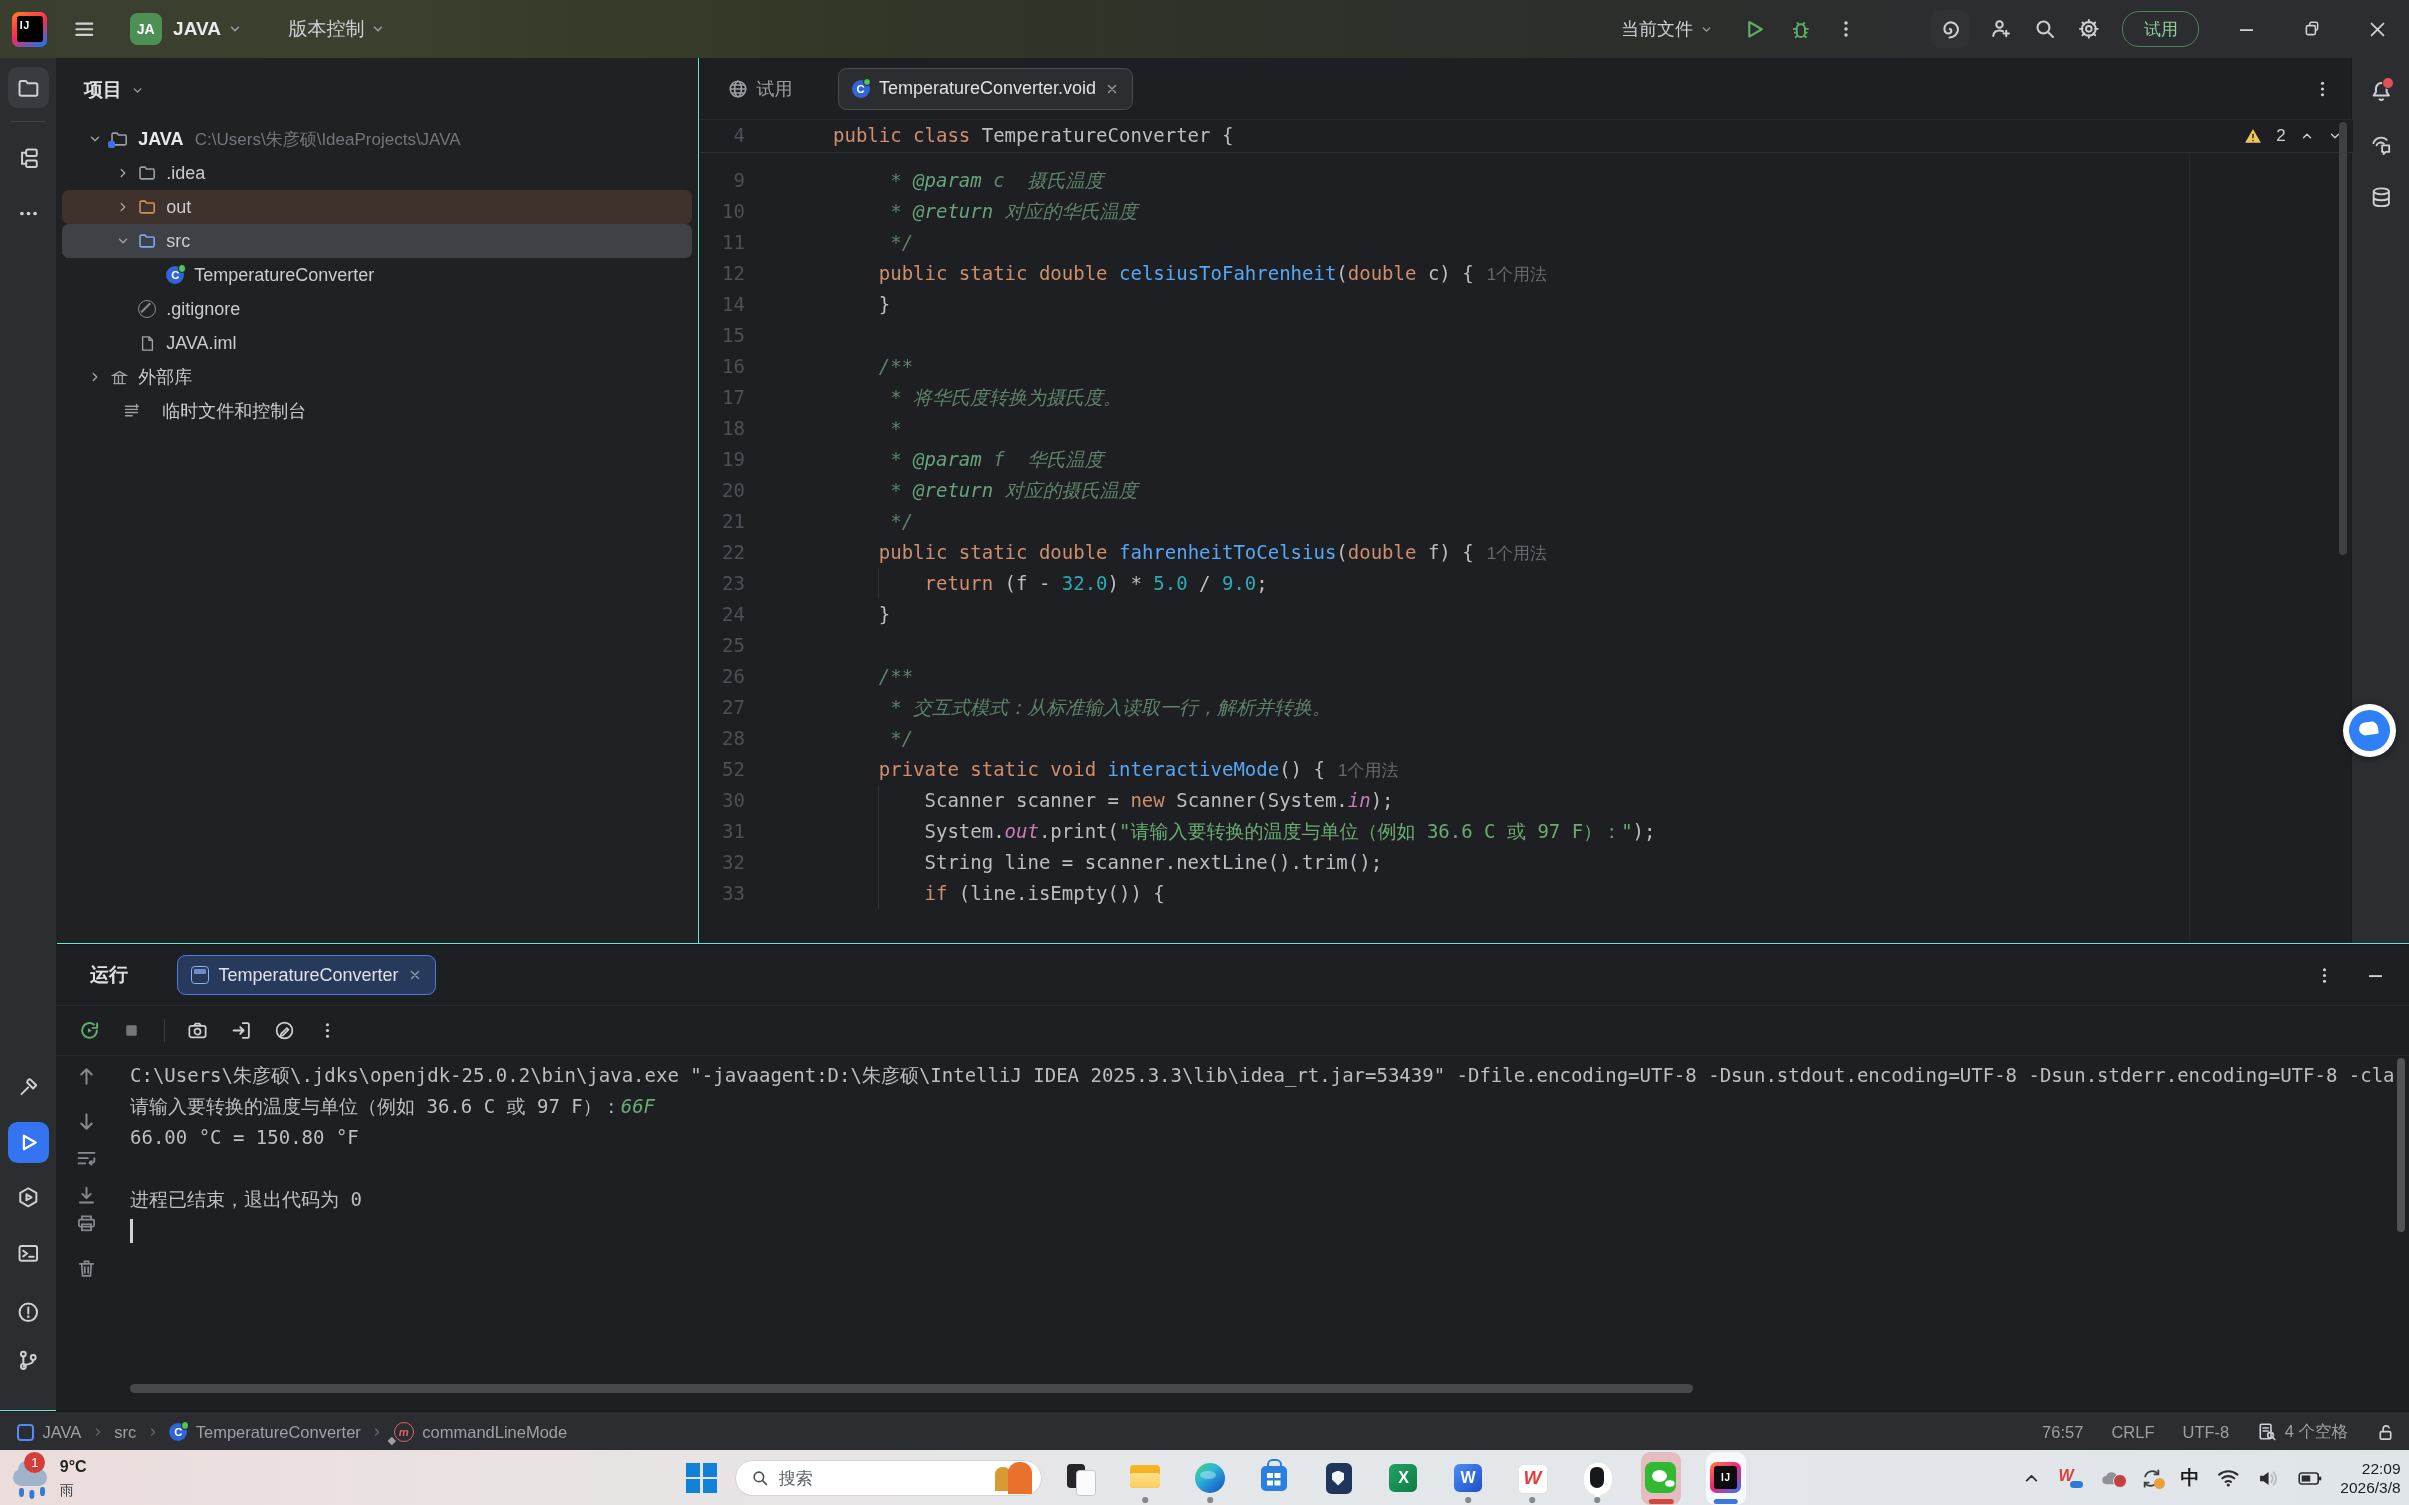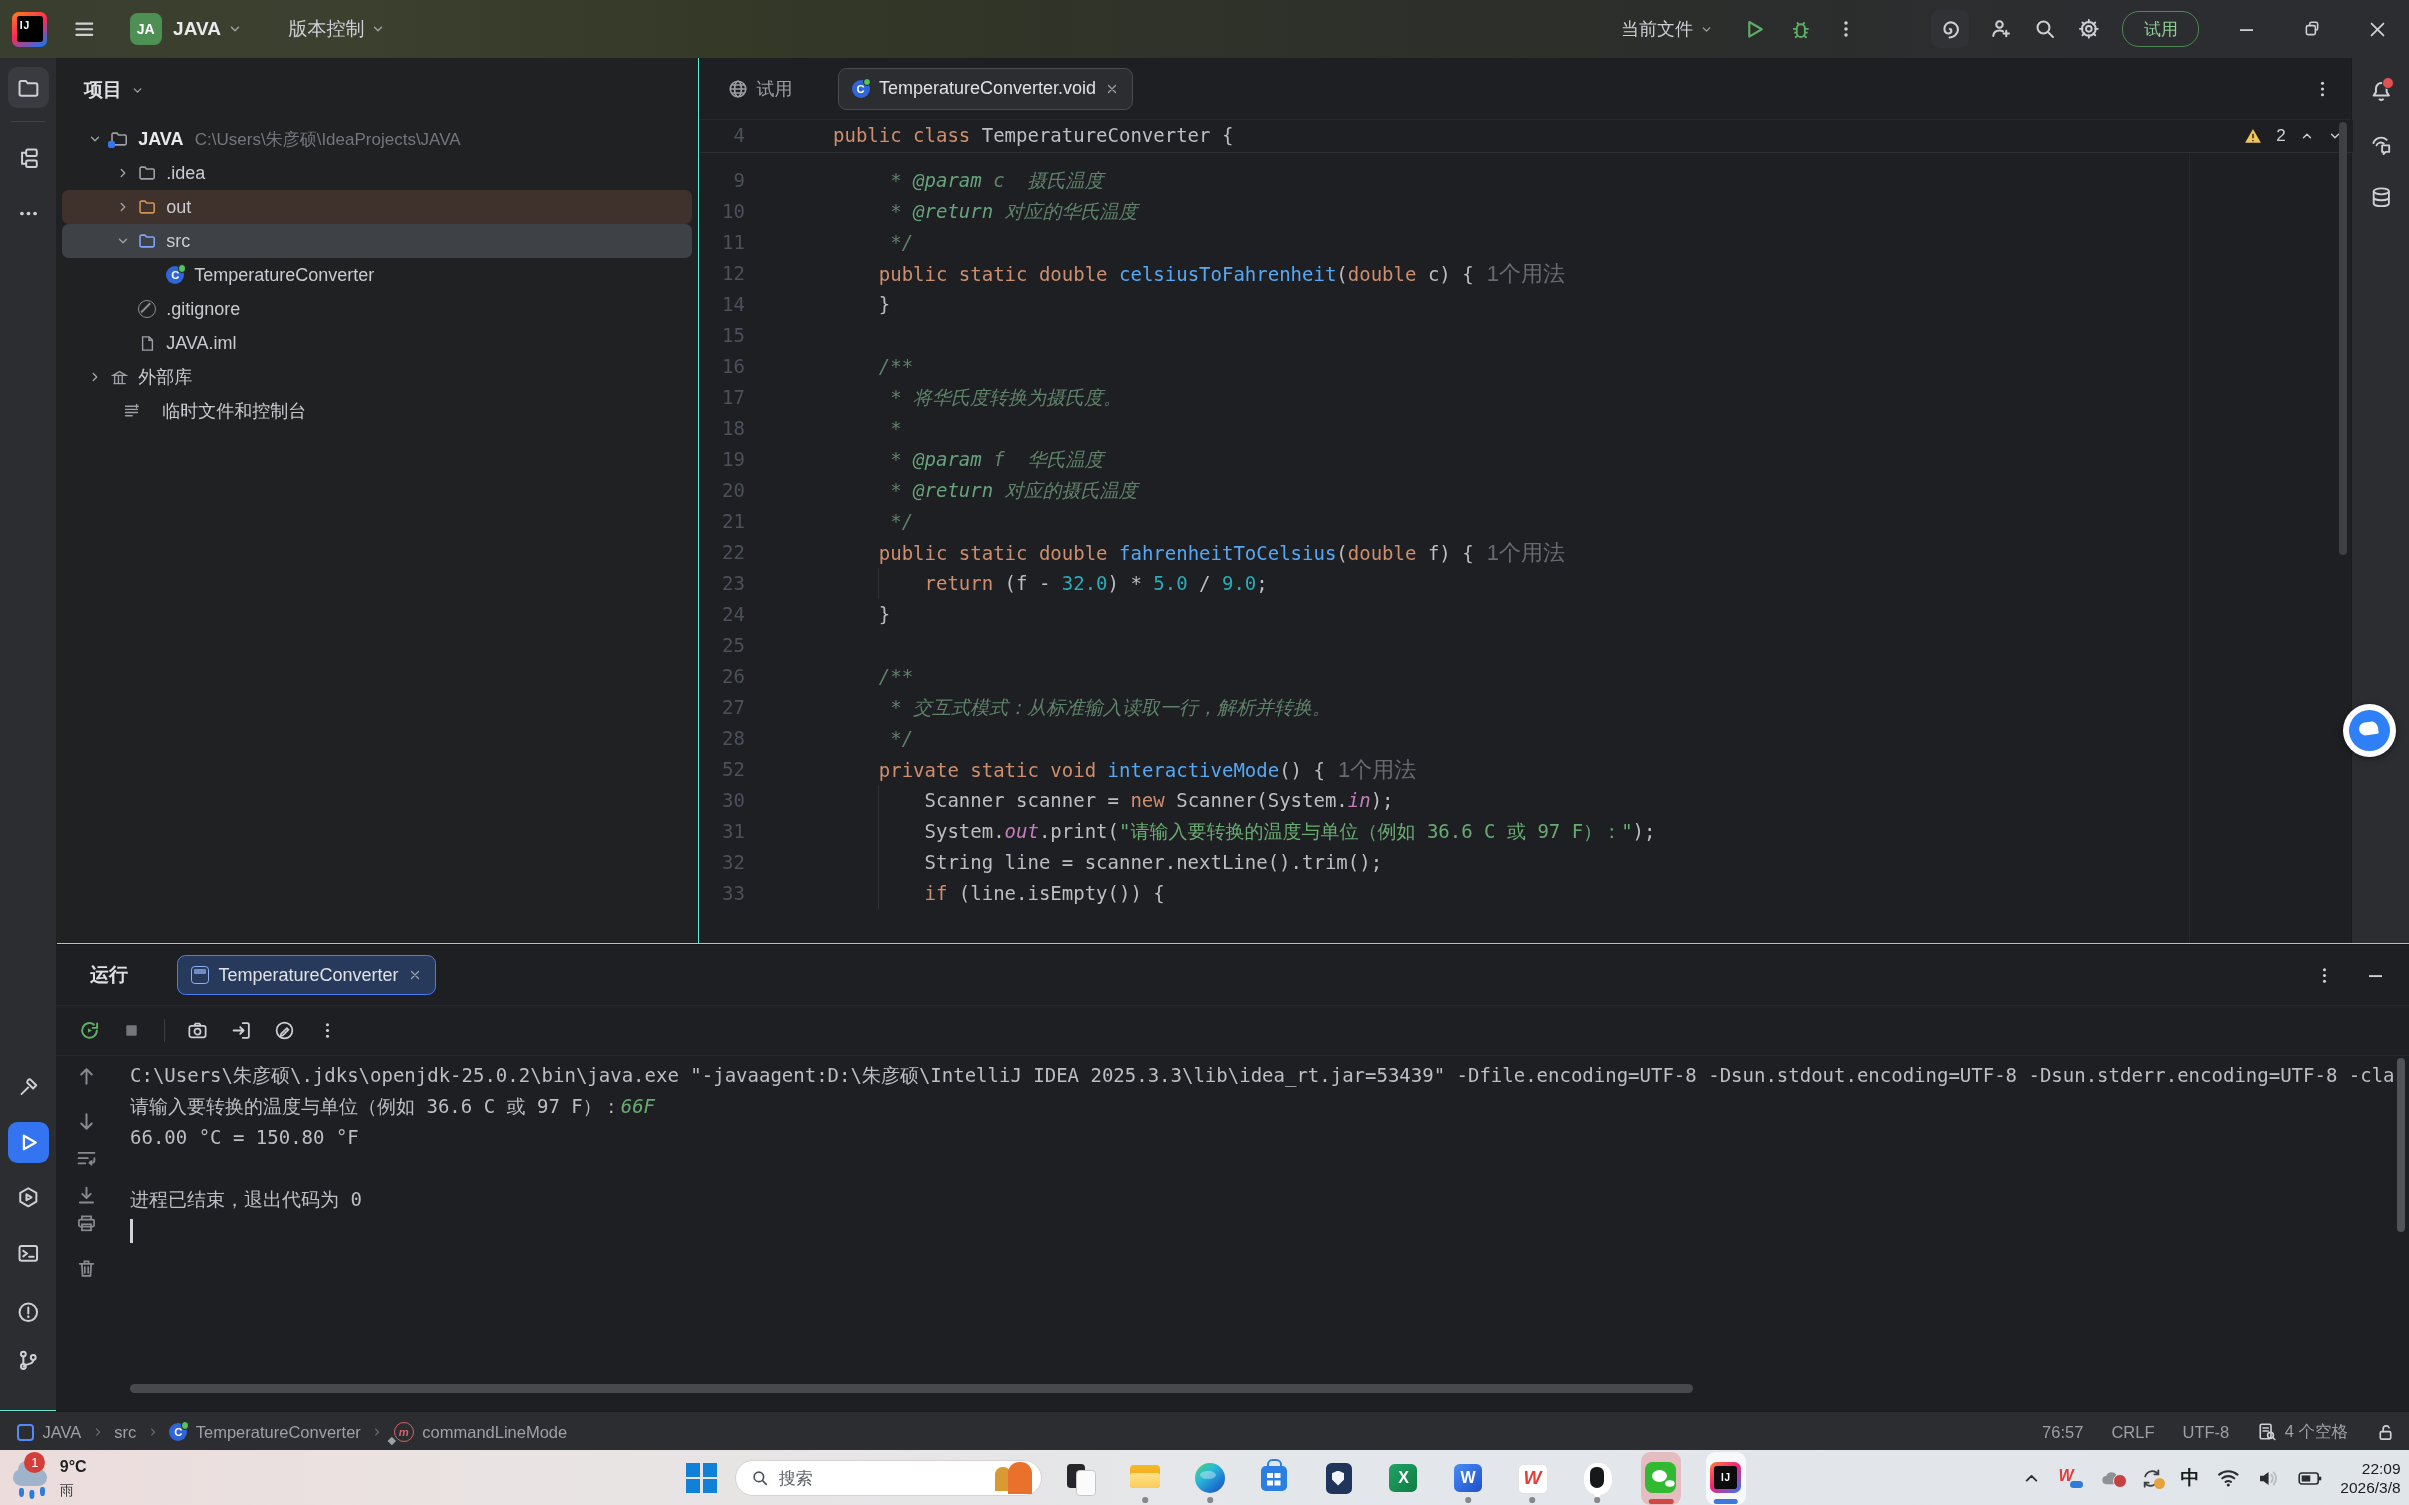--- a/index.html
+++ b/index.html
@@ -72,21 +72,21 @@
   .etab .close{color:#9da0a6}
   .tab-kebab{position:absolute;right:21px;top:50%;transform:translateY(-50%);color:#ced0d6}
   .sticky{height:32px;position:relative;border-bottom:0.9px solid #2d2f33;background:#1e1f22;z-index:3}
   .code-scroll{position:absolute;top:94px;left:0;right:0;bottom:0;overflow:hidden}
   .code-row{height:31px;position:relative;white-space:pre;font-family:"DejaVu Sans Mono",monospace;font-size:19px;line-height:31px}
   .code-row.clip{height:13px;overflow:hidden}
   .code-row.clip .inner{position:relative;top:-18px;display:block}
   .ln{position:absolute;left:0;top:0;width:45px;text-align:right;color:#4b5059}
   .ct{position:absolute;left:133px;top:0}
   .guide{position:absolute;left:178px;top:0;bottom:0;width:0.9px;background:#2f3237}
-  .inlay{color:#666a71;font-family:"Liberation Sans",sans-serif;font-size:22px;margin-left:13px}
+  .inlay{color:#666a71;font-family:"Liberation Sans",sans-serif;font-size:17px;margin-left:13px}
   .s-kw{color:#cf8e6d}.s-fn{color:#56a8f5}.s-pln{color:#bcbec4}.s-num{color:#2aacb8}
   .s-str{color:#6aab73}.s-fld{color:#c77dbb;font-style:italic}
   .s-d{color:#5f826b;font-style:italic}.s-dt{color:#67a37c;font-style:italic}
   .margin-guide{position:absolute;left:1489px;top:62px;bottom:0;width:0.9px;background:#28292d;z-index:1}
   .e-scroll{position:absolute;right:5.6px;top:64px;width:8.5px;height:433px;border-radius:4.7px;background:#3e4043;z-index:4}
   .inspect{position:absolute;right:11.3px;top:0;height:32px;display:flex;align-items:center;gap:14px;z-index:4;color:#9da0a6}
   .inspect .cnt{color:#ced0d6;font-size:17px}
 
   
   .runpanel{position:absolute;left:56px;top:944px;width:2353px;height:467px;background:#1e1f22;border-top:0.9px solid #141516}

